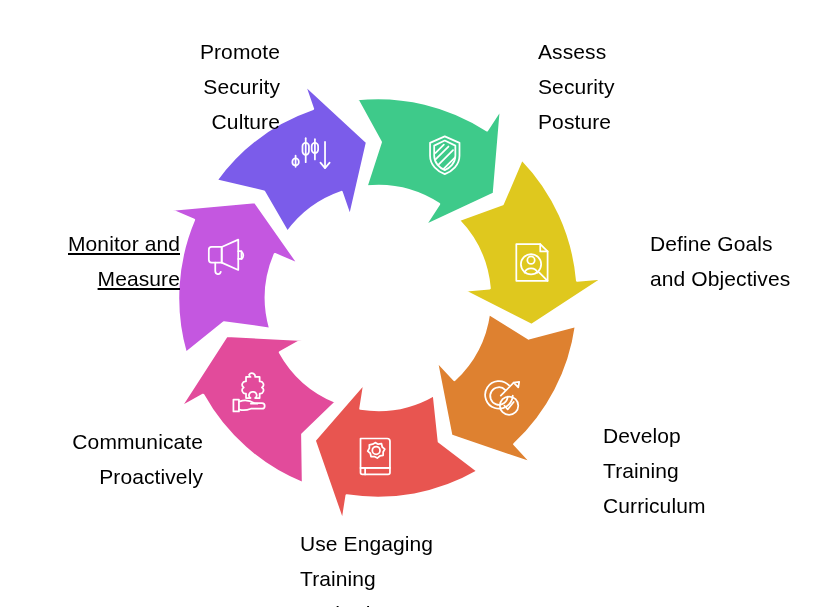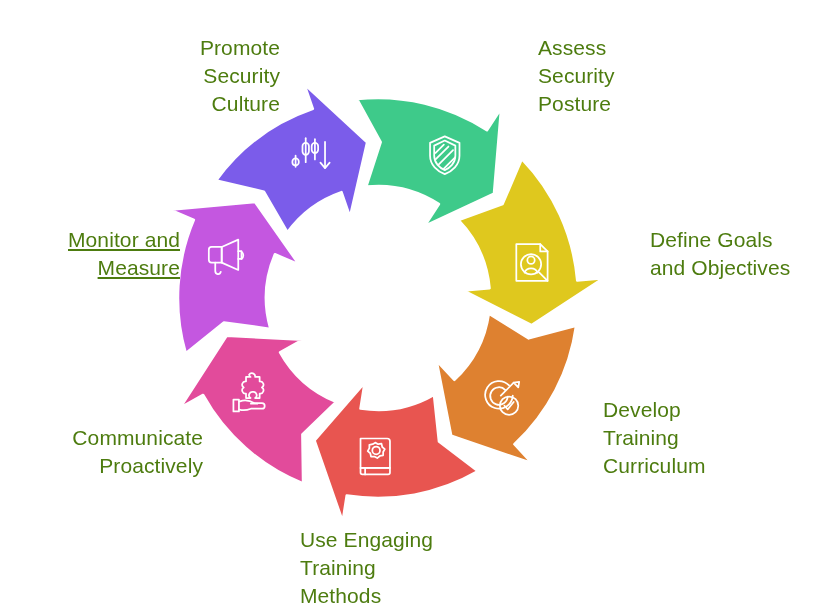--- a/index.html
+++ b/index.html
@@ -21,23 +21,23 @@
   }
   #cycle-svg {
     position: absolute;
     left: 0;
     top: 0;
     width: 813px;
     height: 607px;
   }
   .seg-label {
     position: absolute;
-    color: #4d7c0f;
+    color: #000000;
     font-size: 21px;
-    line-height: 28px;
+    line-height: 35px;
     font-family: "Liberation Sans", sans-serif;
     white-space: pre-line;
     letter-spacing: 0.1px;
   }
   .lbl-right { text-align: left; }
   .lbl-left  { text-align: right; }
   .lbl-center{ text-align: left; }
 </style>
 </head>
 <body>
@@ -109,21 +109,21 @@
   </svg>
   <div id="label-layer">
       <div class="seg-label lbl-left" style="left: 128px; top: 34px; width: 152px;">Promote
 Security
 Culture</div>
       <div class="seg-label lbl-right" style="left: 538px; top: 34px; width: 160px;">Assess
 Security
 Posture</div>
       <div class="seg-label lbl-right" style="left: 650px; top: 226px; width: 170px;">Define Goals
 and Objectives</div>
-      <div class="seg-label lbl-right" style="left: 603px; top: 396px; width: 160px;">Develop
+      <div class="seg-label lbl-right" style="left: 603px; top: 418px; width: 160px;">Develop
 Training
 Curriculum</div>
       <div class="seg-label lbl-center" style="left: 300px; top: 526px; width: 185px;">Use Engaging
 Training
 Methods</div>
       <div class="seg-label lbl-left" style="left: 43px; top: 424px; width: 160px;">Communicate
 Proactively</div>
       <div class="seg-label lbl-left" style="left: 25px; top: 226px; width: 155px; text-decoration: underline;">Monitor and
 Measure</div>
     </div>

